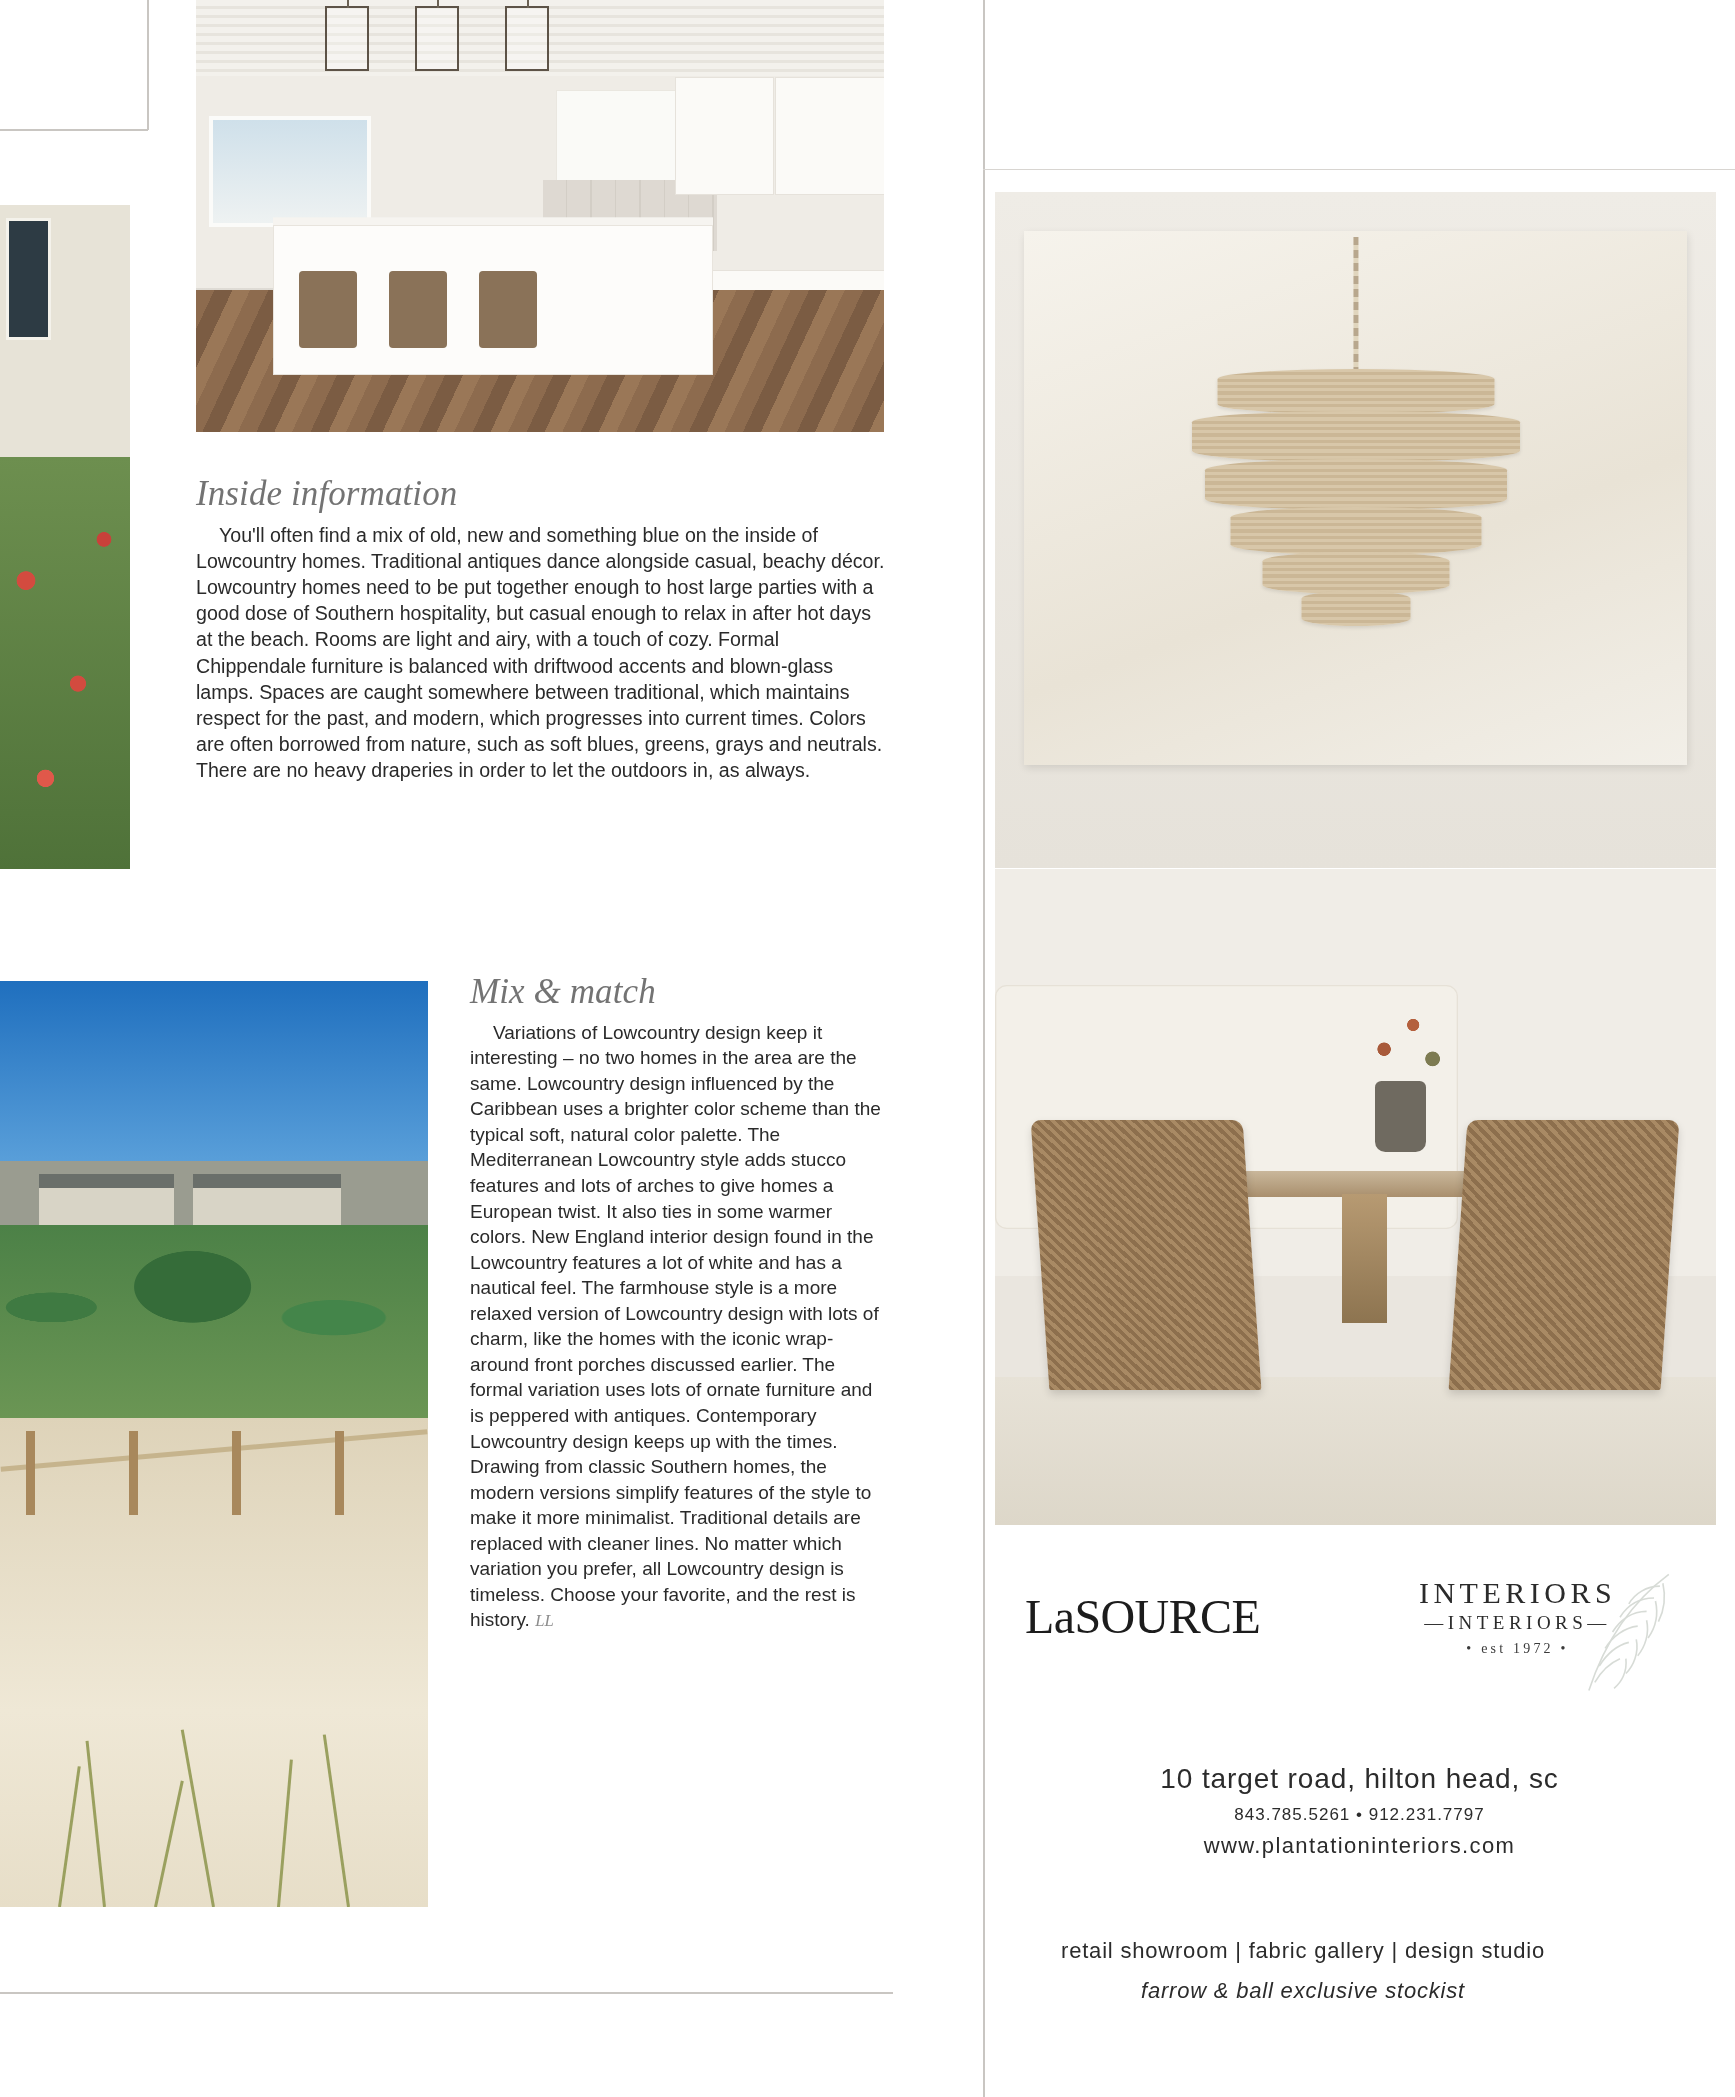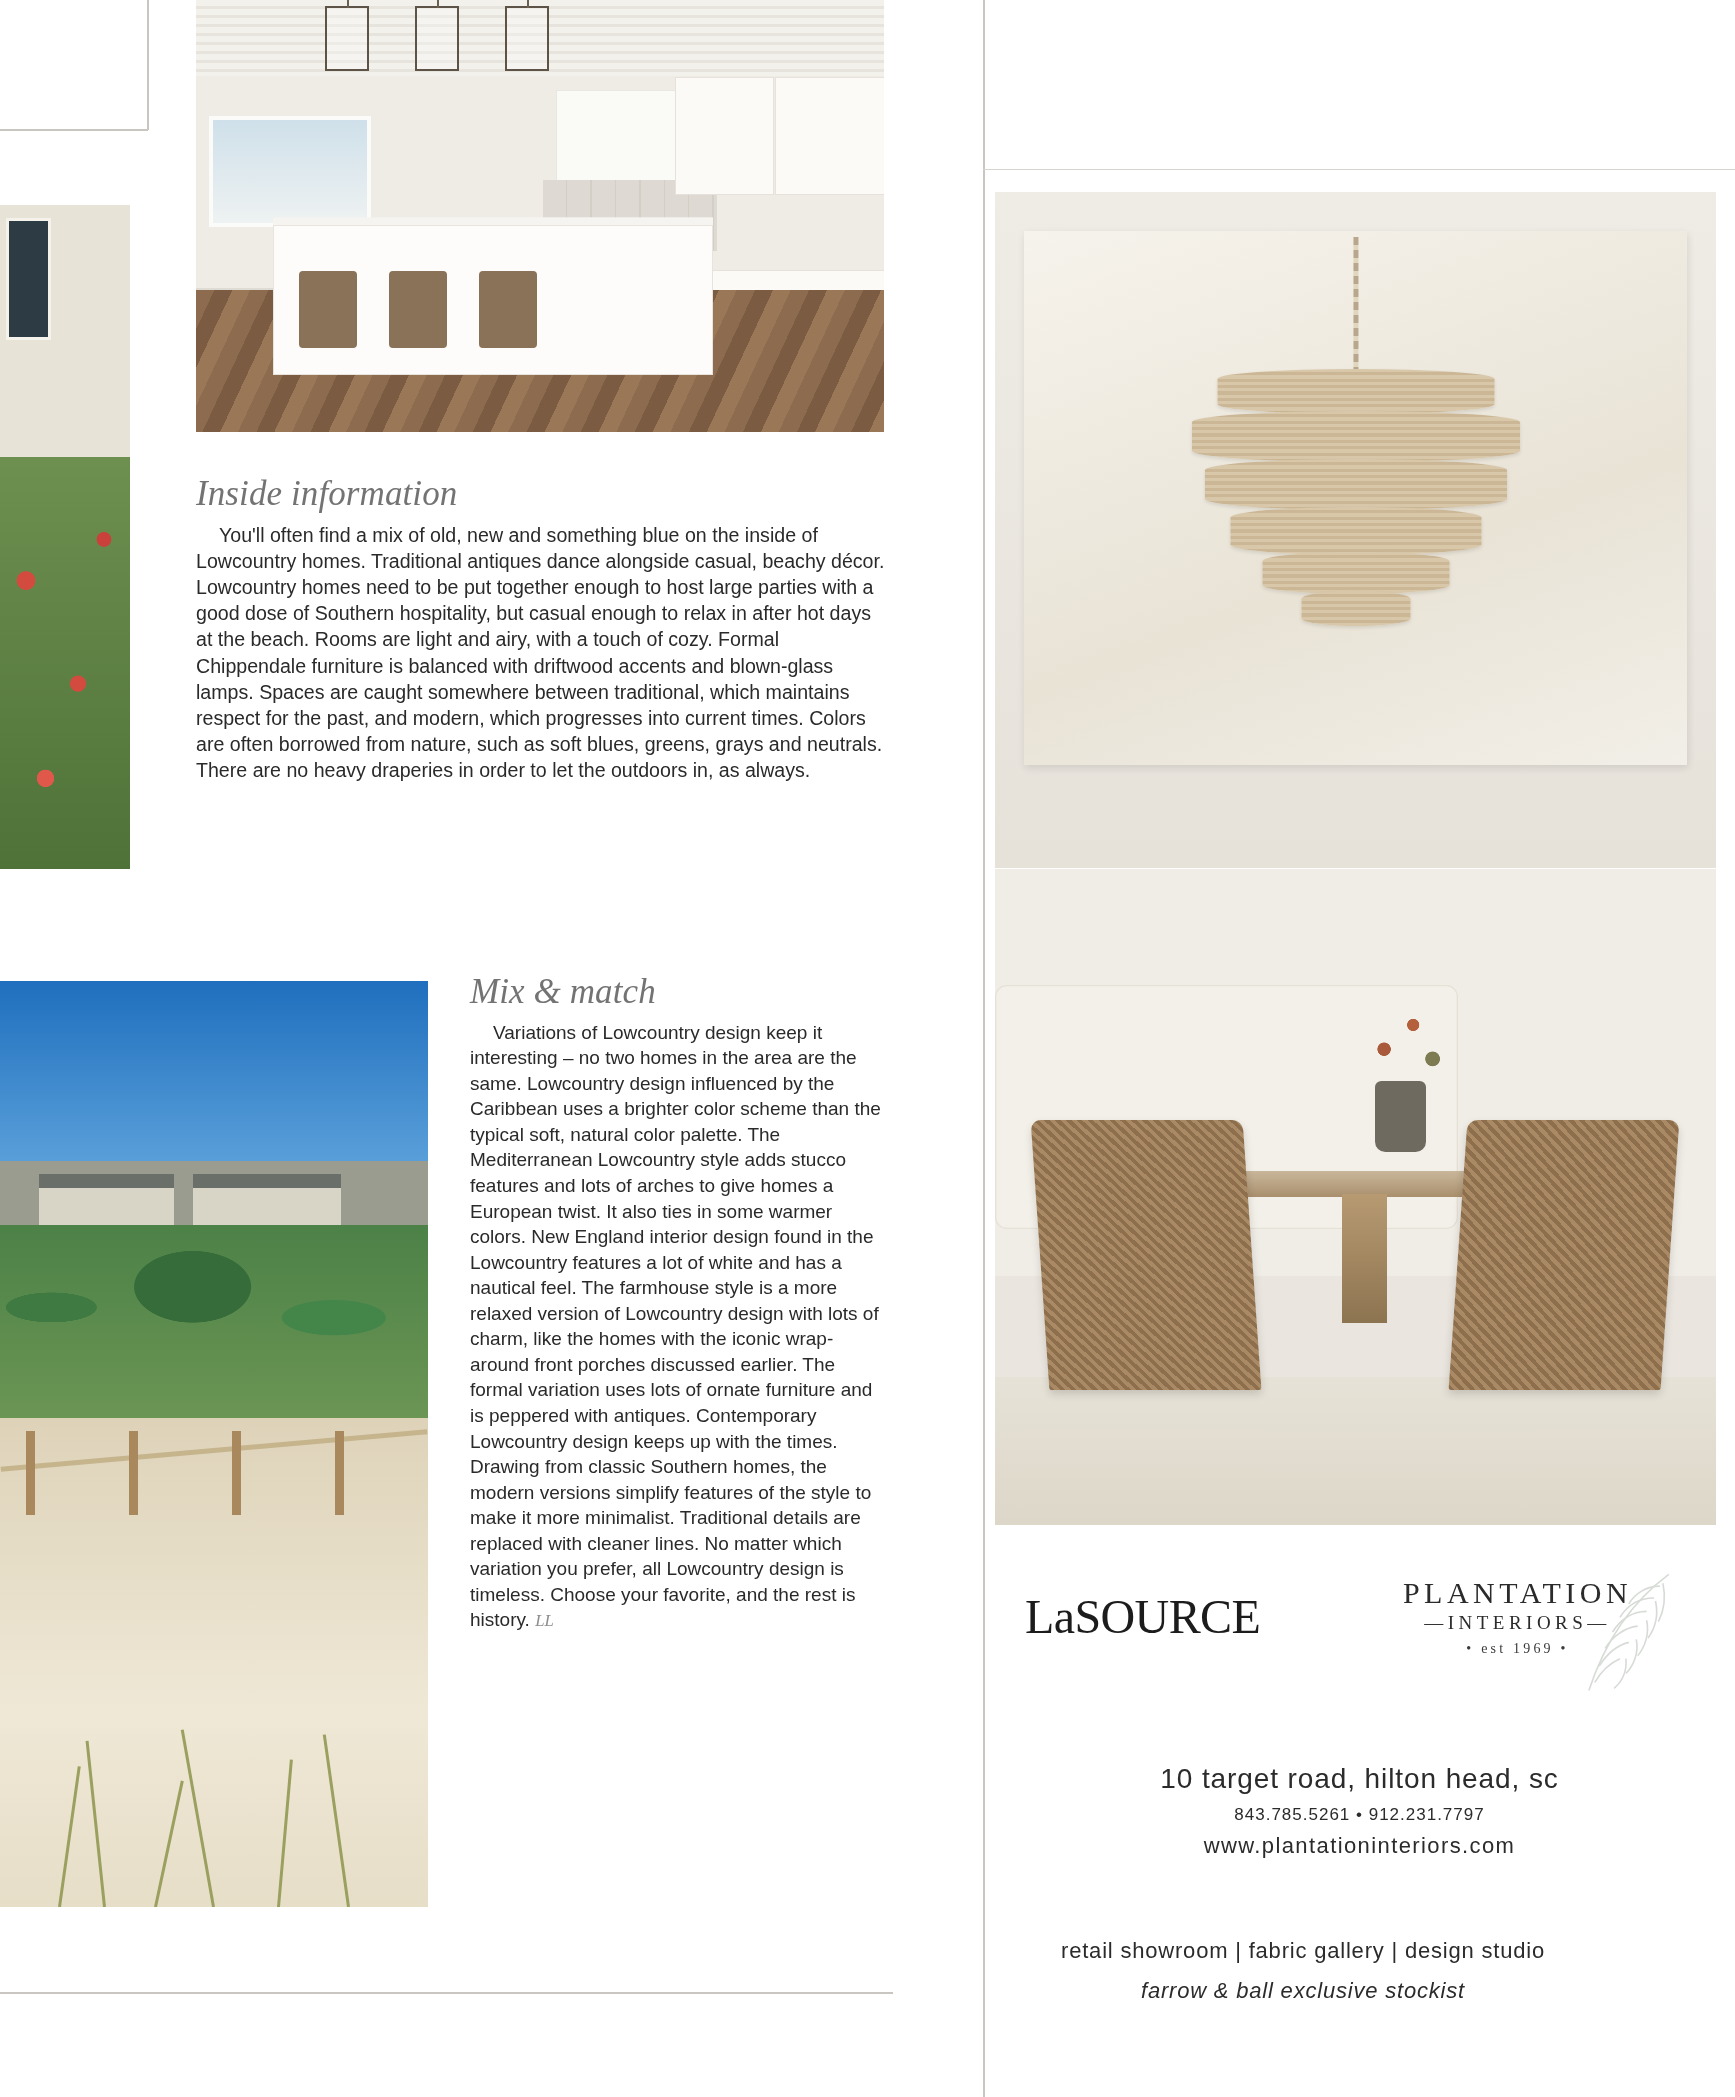--- a/index.html
+++ b/index.html
@@ -515,23 +515,23 @@
           <path d="M128 88 C110 90 94 102 84 118"></path>
           <path d="M116 110 C100 114 86 126 76 142"></path>
           <path d="M104 132 C90 138 78 150 70 164"></path>
           <path d="M162 30 C166 48 164 66 156 82"></path>
           <path d="M152 54 C156 72 152 90 142 104"></path>
           <path d="M140 80 C144 98 138 116 128 128"></path>
           <path d="M126 106 C130 124 122 142 112 152"></path>
           <path d="M112 132 C114 150 106 164 96 172"></path>
         </g>
       </svg>
-      <div class="pl-name">PLANTATION</div>
+      <div class="pl-name">INTERIORS</div>
       <div class="pl-sub">—INTERIORS—</div>
-      <div class="pl-est">• est 1969 •</div>
+      <div class="pl-est">• est 1972 •</div>
     </div>
   </div>
 
   <div class="ad-contact">
     <div class="ad-address">10 target road, hilton head, sc</div>
     <div class="ad-phones">843.785.5261  •  912.231.7797</div>
     <div class="ad-web">www.plantationinteriors.com</div>
   </div>
 
   <div class="ad-services">

